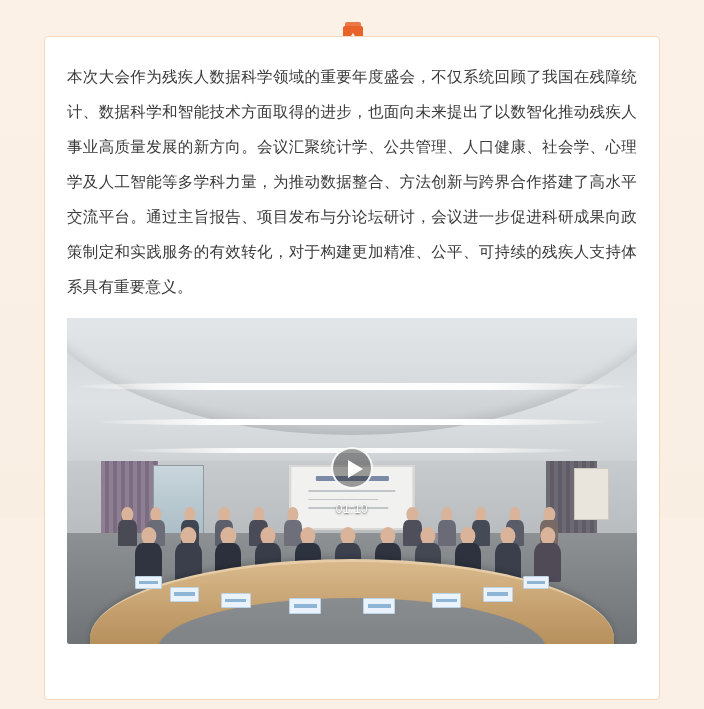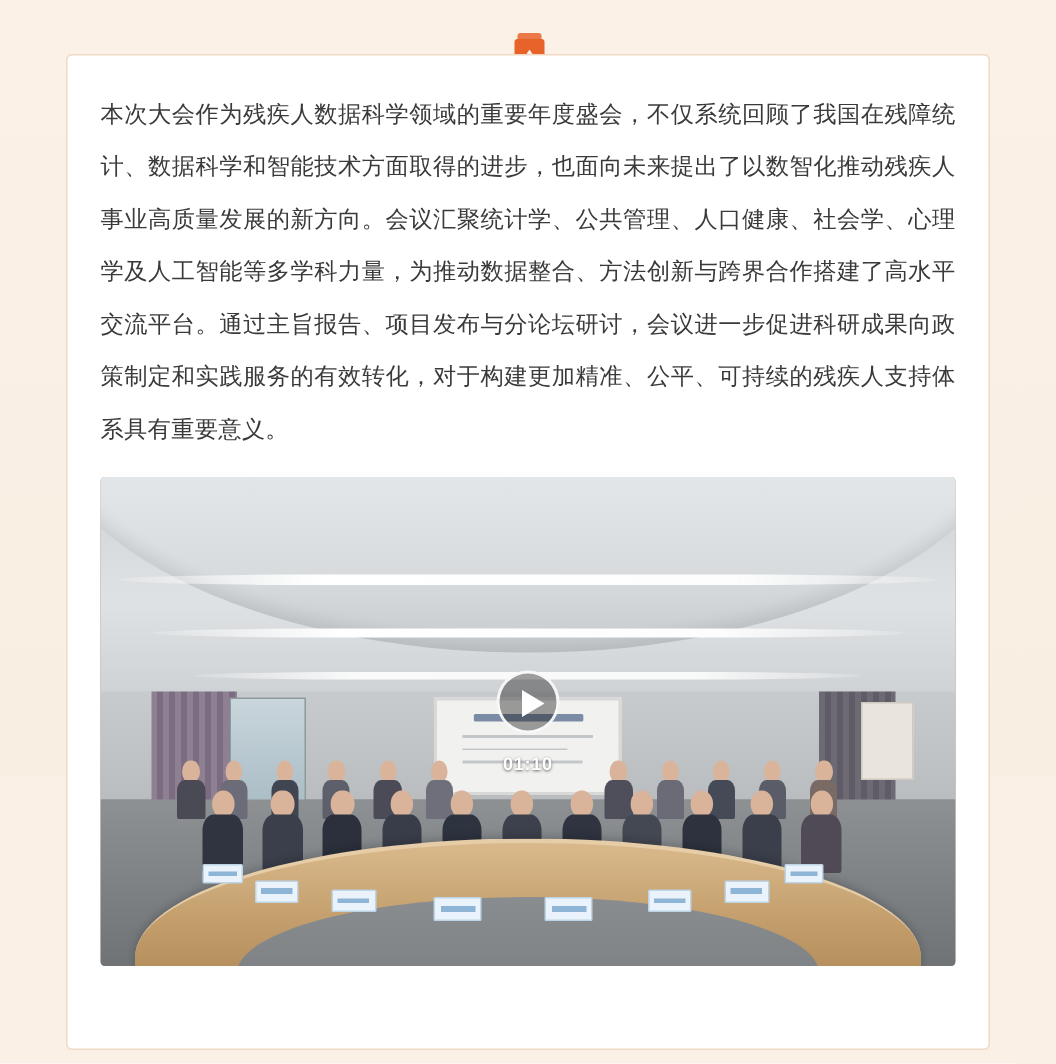--- a/index.html
+++ b/index.html
@@ -85,21 +85,20 @@
 
   
   .video {
     position: relative;
     margin-top: 14px;
     width: 100%;
     height: 326px;
     border-radius: 3px;
     overflow: hidden;
     background: #8b8e93;
-    font-weight: bold;
   }
   
   .v-ceiling {
     position: absolute; left: 0; top: 0; width: 100%; height: 46%;
     background: linear-gradient(180deg,#cfd3d6 0%, #dfe2e4 55%, #cdd1d4 100%);
   }
   .v-ceiling-curve {
     position: absolute; left: -8%; top: -16%; width: 116%; height: 52%;
     border-radius: 0 0 50% 50% / 0 0 100% 100%;
     background: linear-gradient(180deg,#eceff1 0%, #d7dbdd 70%, #c6cacd 100%);

